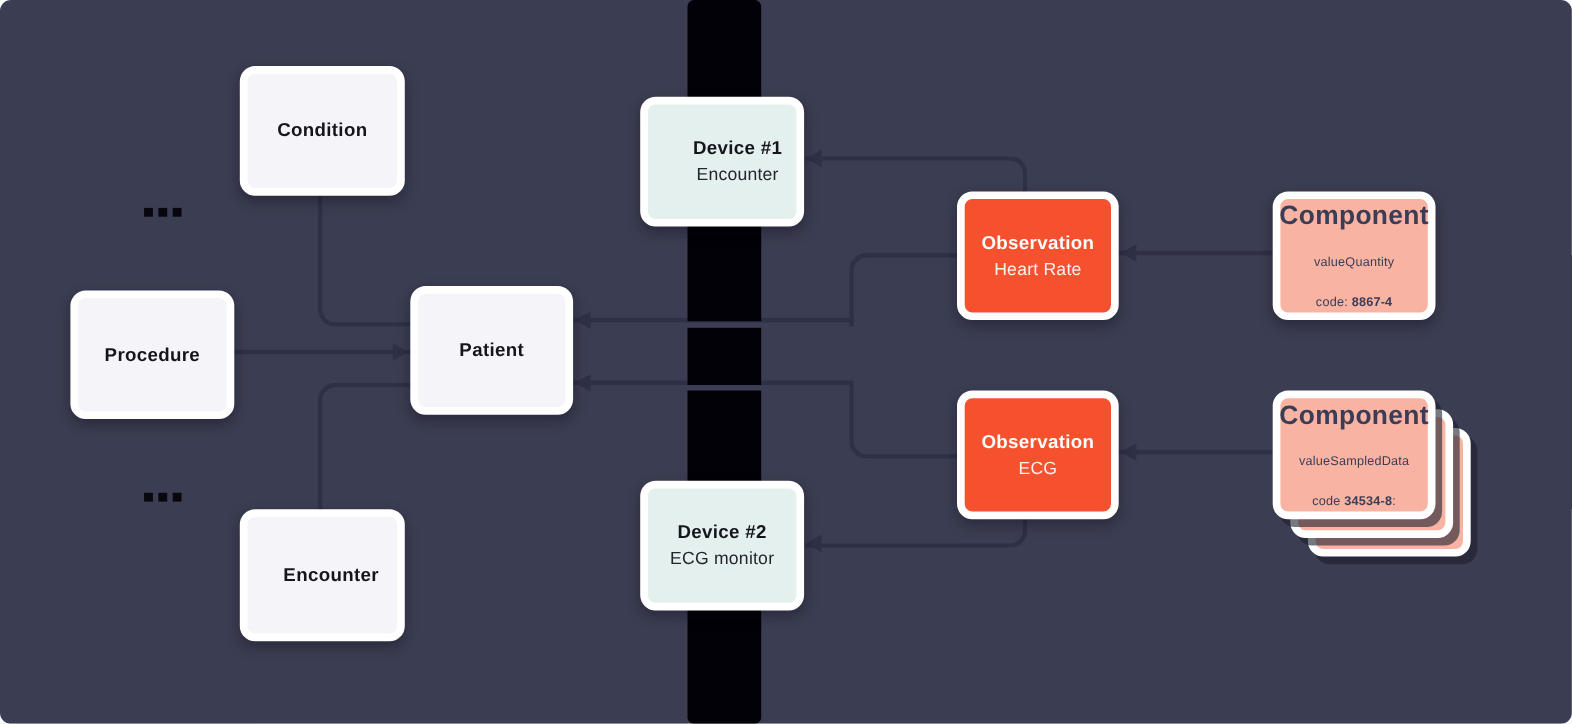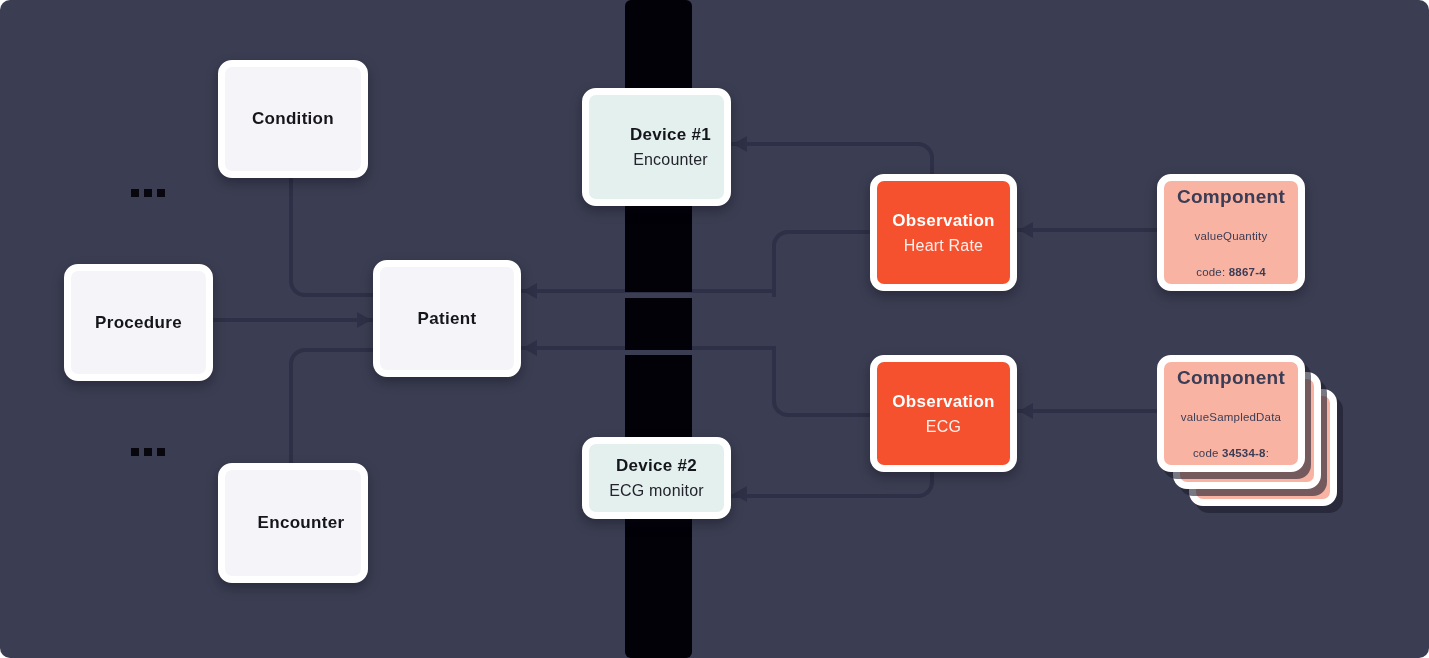--- a/index.html
+++ b/index.html
@@ -64,29 +64,29 @@
         justify-content:center; text-align:center; box-shadow:0 5px 12px rgba(8,10,20,.35);}
   .card.resource{background:var(--resource-fill);}
   .card.device  {background:var(--device-fill);}
   .card.obs     {background:var(--observation-fill);}
   .card.comp    {background:var(--component-fill);}
   .lbl{font-size:17px; font-weight:600; letter-spacing:.3px; color:var(--dark-text);}
   .ttl{font-size:17px; font-weight:700; letter-spacing:.3px; color:var(--dark-text);}
   .sub{font-size:16px; margin-top:6px; color:#23242c; letter-spacing:.2px;}
   .obs .ttl{color:var(--light-text);}
   .obs .sub{color:#fdf0ec;}
-  .comp .ttl{font-size:19px; color:var(--navy-text);}
+  .comp .ttl{font-size:24px; color:var(--navy-text);}
   .comp .small{font-size:11.5px; line-height:16px; color:var(--navy-text); margin-top:20px; letter-spacing:.2px;}
   .comp .small b{font-weight:700;}
   .p-condition{left:218px; top:60px;  width:150px; height:118px;}
   .p-procedure{left:64px;  top:264px; width:149px; height:117px;}
   .p-patient  {left:373px; top:260px; width:148px; height:117px;}
   .p-encounter{left:218px; top:463px; width:150px; height:120px;padding-left:16px;}
   .p-device1  {left:582px; top:88px;  width:149px; height:118px;padding-left:28px;}
-  .p-device2  {left:582px; top:437px; width:149px; height:82px;align-items:center;}
+  .p-device2  {left:582px; top:437px; width:149px; height:118px;align-items:center;}
   .p-obshr    {left:870px; top:174px; width:147px; height:117px;}
   .p-obsecg   {left:870px; top:355px; width:147px; height:117px;}
   .p-comp1    {left:1157px;top:174px; width:148px; height:117px;}
   .p-comps    {left:1157px;top:355px; width:148px; height:117px;}
   .stack-card{box-shadow:6px 7px 0 rgba(28,30,47,.6);}
   .p-ghost1{left:1173px; top:372px; width:148px; height:117px;}
   .p-ghost2{left:1189px; top:389px; width:148px; height:117px;}
   
   .dots{position:absolute; z-index:1; display:flex; gap:5px;}
   .dots span{width:8px; height:8px; background:#07070d;}

